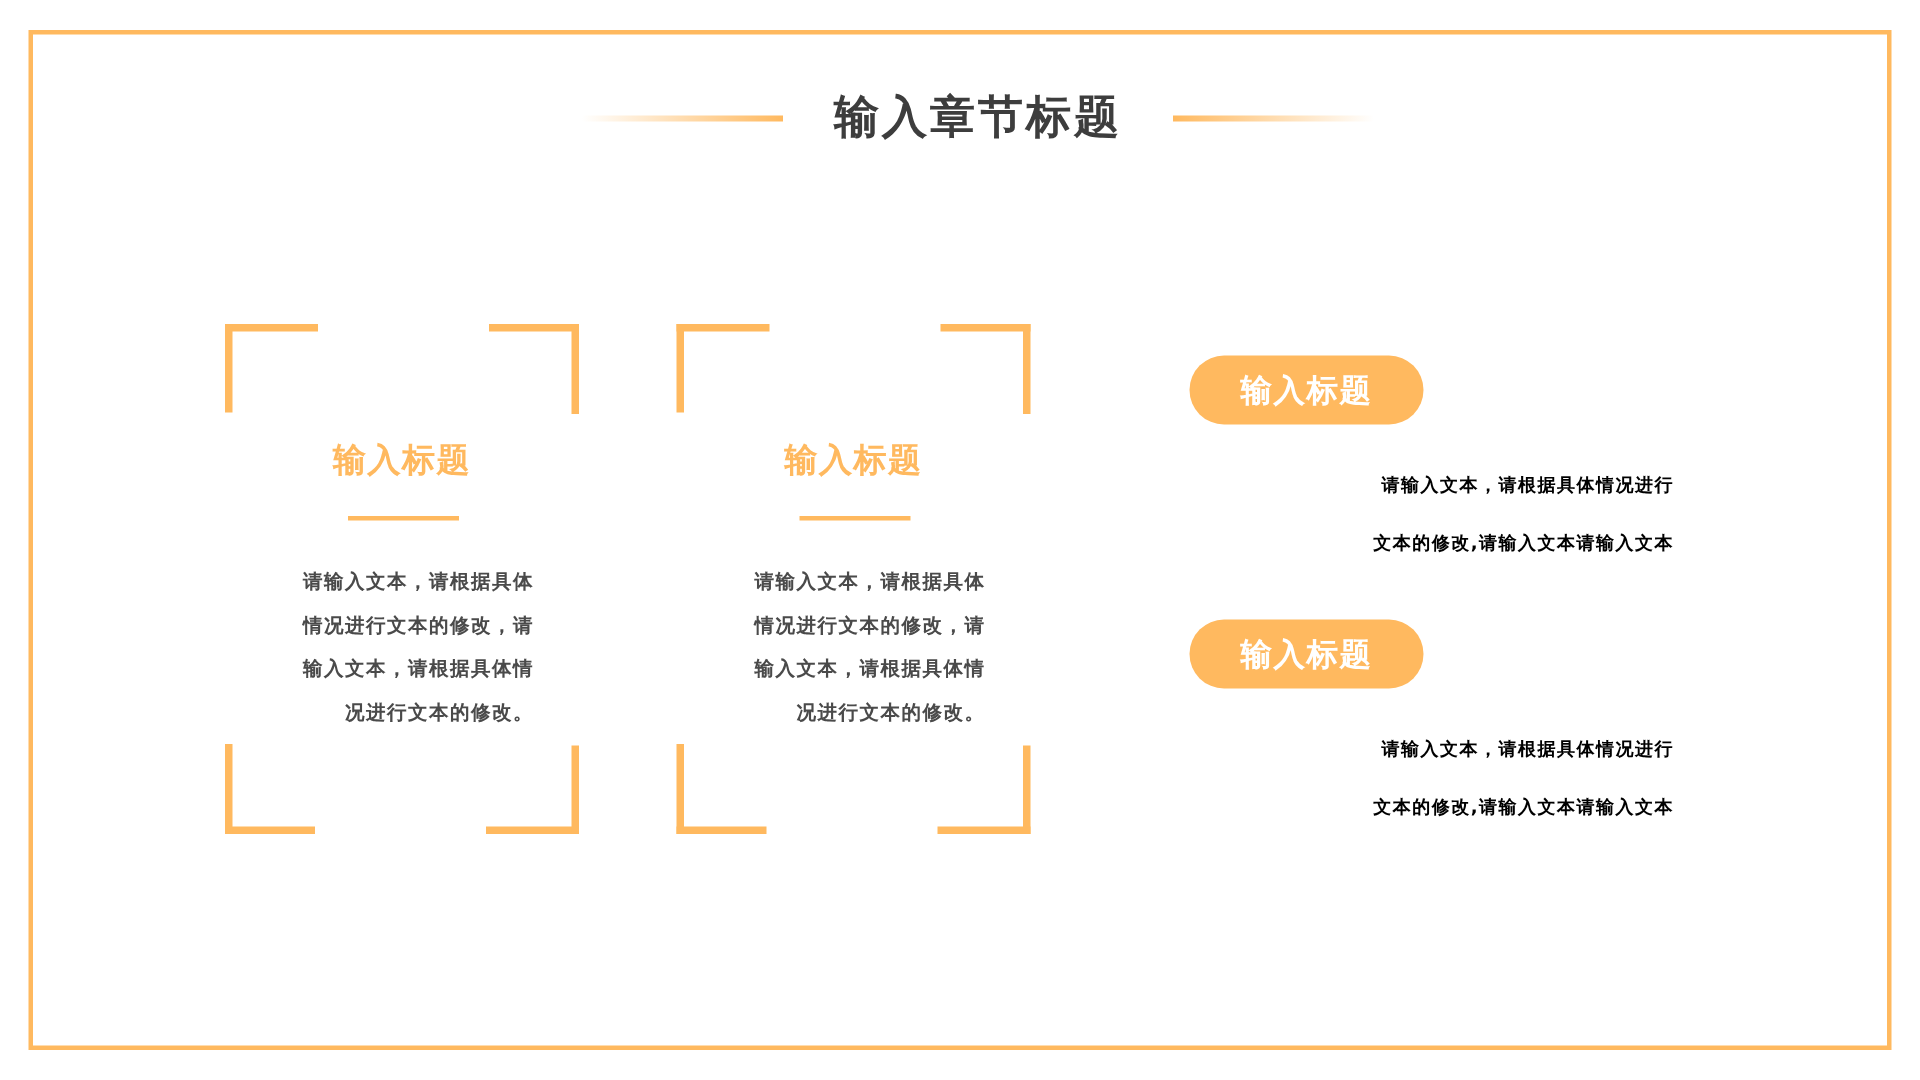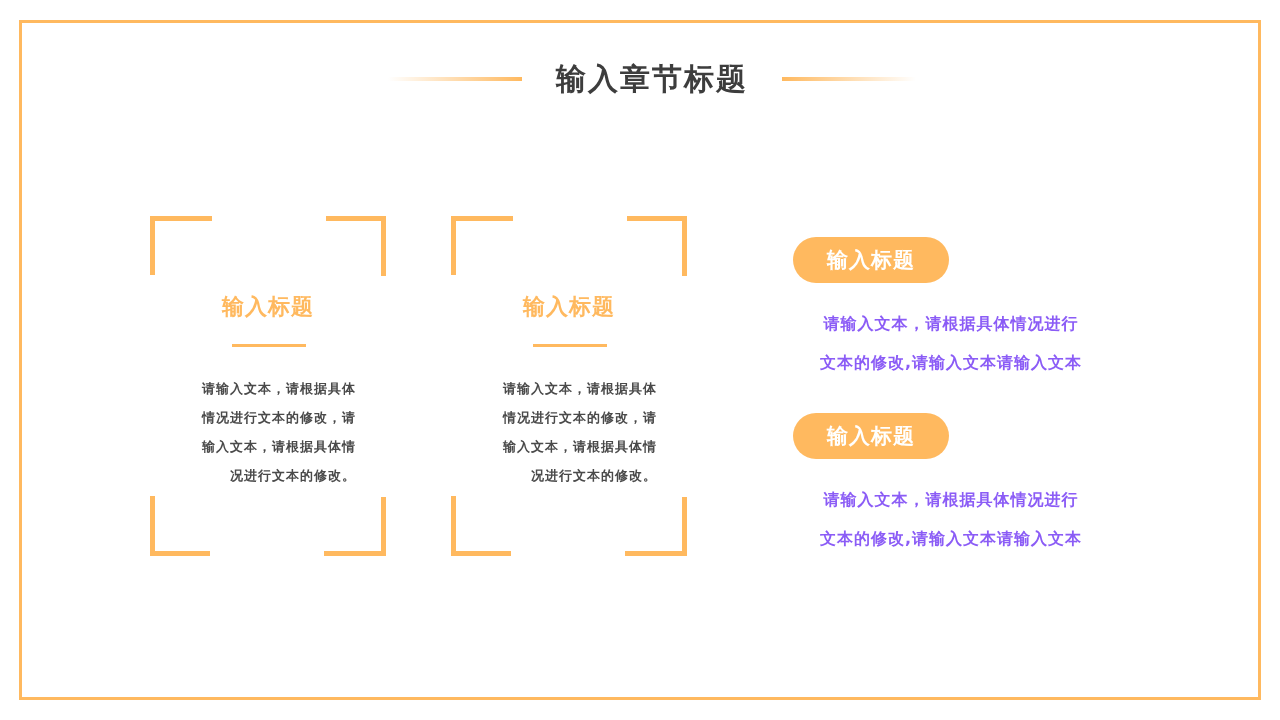--- a/index.html
+++ b/index.html
@@ -18,22 +18,22 @@
     .br { position:absolute; background:#FFB95F; }
     .card-title { position:absolute; left:0; width:100%; top:76px; text-align:center;
                   font-size:22px; font-weight:bold; color:#FFB95F; letter-spacing:1px; }
     .card-underline { position:absolute; top:128px; left:82px; width:74px; height:3px; background:#FFB95F; }
     .card-text { position:absolute; top:158px; left:30px; width:176px; text-align:right;
                  font-size:13px; font-weight:bold; color:#4a4a4a; line-height:29px; letter-spacing:1px; }
 
     .pill { position:absolute; left:793px; width:156px; height:46px; border-radius:23px;
             background:#FFB95F; color:#ffffff; font-size:21px; font-weight:bold; text-align:center;
             line-height:46px; letter-spacing:1px; }
-    .para { position:absolute; left:786px; width:330px; text-align:center; font-size:16px;
-            font-weight:bold; color:#8b5cf6; line-height:39px; letter-spacing:1px; }
+    .para { position:absolute; left:786px; width:330px; text-align:right; font-size:12px;
+            font-weight:bold; color:#000000; line-height:39px; letter-spacing:1px; }
   </style>
 </head>
 <body>
 
 <div class="frame"></div>
 
 <div class="title-wrap">
   <div class="deco-line deco-left"></div>
   <div class="title">输入章节标题</div>
   <div class="deco-line deco-right"></div>

